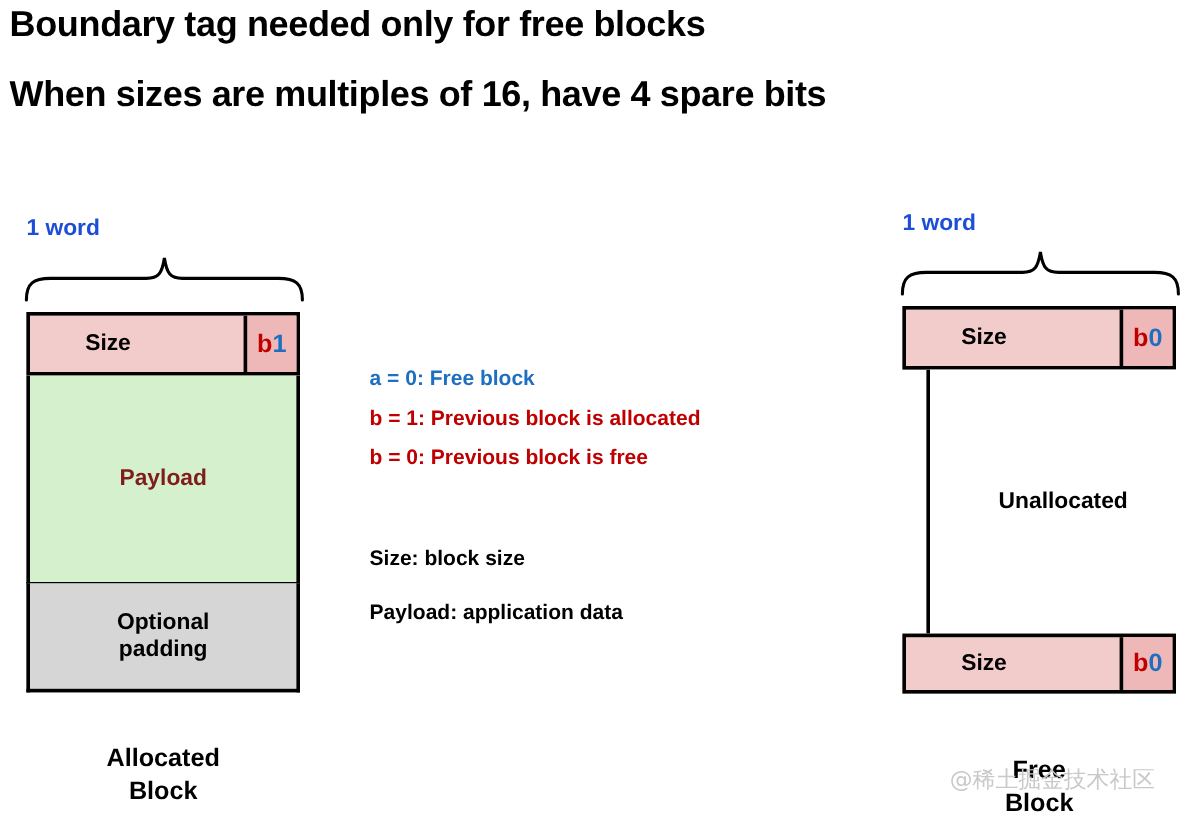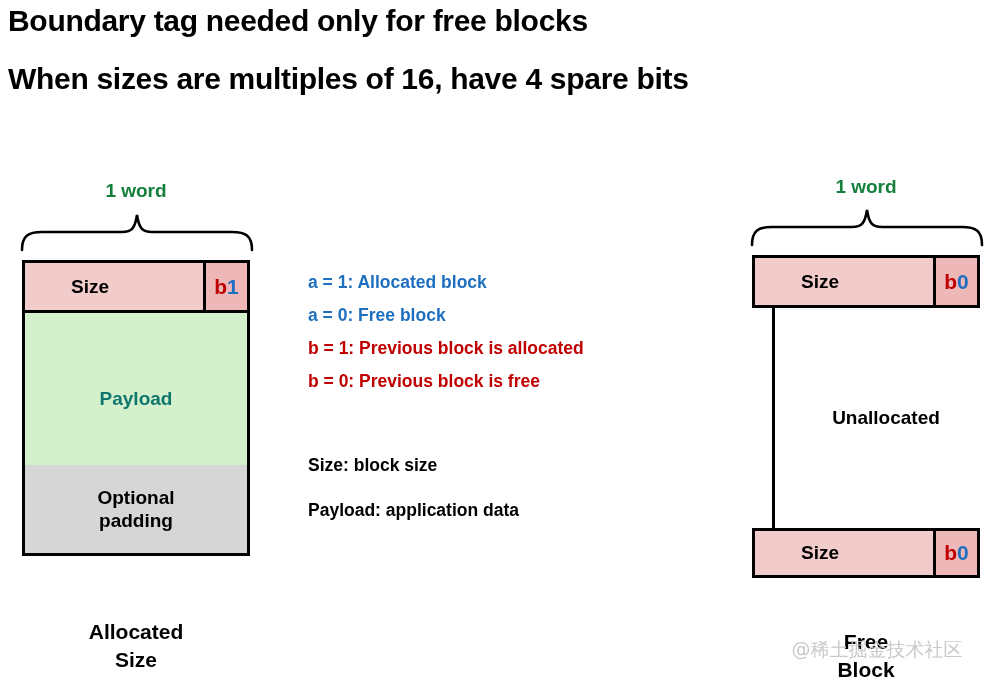--- a/index.html
+++ b/index.html
@@ -29,22 +29,22 @@
   #title-line-1 { top: 4px;  font-size: 30px; }
   #title-line-2 { top: 62px; font-size: 30px; text-align: right; }
 
   
   .diagram { position: absolute; }
 
   .word-label {
     position: absolute;
     font-size: 19px;
     font-weight: bold;
-    color: #15803d;
-    text-align: center;
+    color: #1d4ed8;
+    text-align: left;
     white-space: nowrap;
   }
 
   .brace { position: absolute; }
 
   .header-row {
     box-sizing: border-box;
     border: 3px solid #000000;
     background: #f2cbcb;
     display: flex;
@@ -79,21 +79,21 @@
     box-sizing: border-box;
     background: #d5f0cc;
     border-left: 3px solid #000000;
     border-right: 3px solid #000000;
     border-bottom: 2px solid #000000;
     display: flex;
     align-items: center;
     justify-content: center;
     font-size: 19px;
     font-weight: bold;
-    color: #0f766e;
+    color: #7f1d1d;
   }
   .padding-cell {
     box-sizing: border-box;
     background: #d6d6d6;
     border-left: 3px solid #000000;
     border-right: 3px solid #000000;
     border-bottom: 3px solid #000000;
     display: flex;
     align-items: center;
     justify-content: center;
@@ -173,27 +173,27 @@
       <div class="header-bits">
         <span class="bit-b">b</span>
           <span class="bit-v">1</span>
       </div>
     </div>
 
     <div class="payload" style="position:absolute; left:22px; top:313px; width:228px; height:174px;">
       <span>Payload</span>
     </div>
 
-    <div class="padding-cell" style="position:absolute; left:22px; top:465px; width:228px; height:91px;">
+    <div class="padding-cell" style="position:absolute; left:22px; top:486px; width:228px; height:91px;">
       <span style="white-space:pre-line;">Optional
 padding</span>
     </div>
 
     <div class="caption" style="left:22px; top:618px; width:228px;">Allocated
-Size</div>
+Block</div>
   </div>
 
   <div class="diagram">
 
     <div class="word-label" style="left:752px; top:176px; width:228px;">1 word</div>
 
     <svg class="brace" style="left:748px; top:207px;" width="238" height="40" viewBox="0 0 238 40">
       <path d="M4 38 C4 24, 10 20, 24 20 L104 20 C114 20, 117 16, 119 3
                C121 16, 124 20, 134 20 L214 20 C228 20, 234 24, 234 38" fill="none" stroke="#000000" stroke-width="2.6" stroke-linecap="round"></path>
     </svg>
@@ -215,21 +215,20 @@
       <div class="header-bits">
         <span class="bit-b">b</span>
           <span class="bit-v">0</span>
       </div>
     </div>
 
     <div class="caption" style="left:752px; top:628px; width:228px;">Free
 Block</div>
   </div>
 
-  <div class="legend-line legend-blue" style="left:308px; top:272px;">a = 1: Allocated block</div>
   <div class="legend-line legend-blue" style="left:308px; top:305px;">a = 0: Free block</div>
   <div class="legend-line legend-red" style="left:308px; top:338px;">b = 1: Previous block is allocated</div>
   <div class="legend-line legend-red" style="left:308px; top:371px;">b = 0: Previous block is free</div>
   <div class="legend-line legend-black" style="left:308px; top:434px;margin-top:21px;">Size: block size</div>
   <div class="legend-line legend-black" style="left:308px; top:500px;">Payload: application data</div>
 
   <div id="watermark">@稀土掘金技术社区</div>
 
 </div>
 

